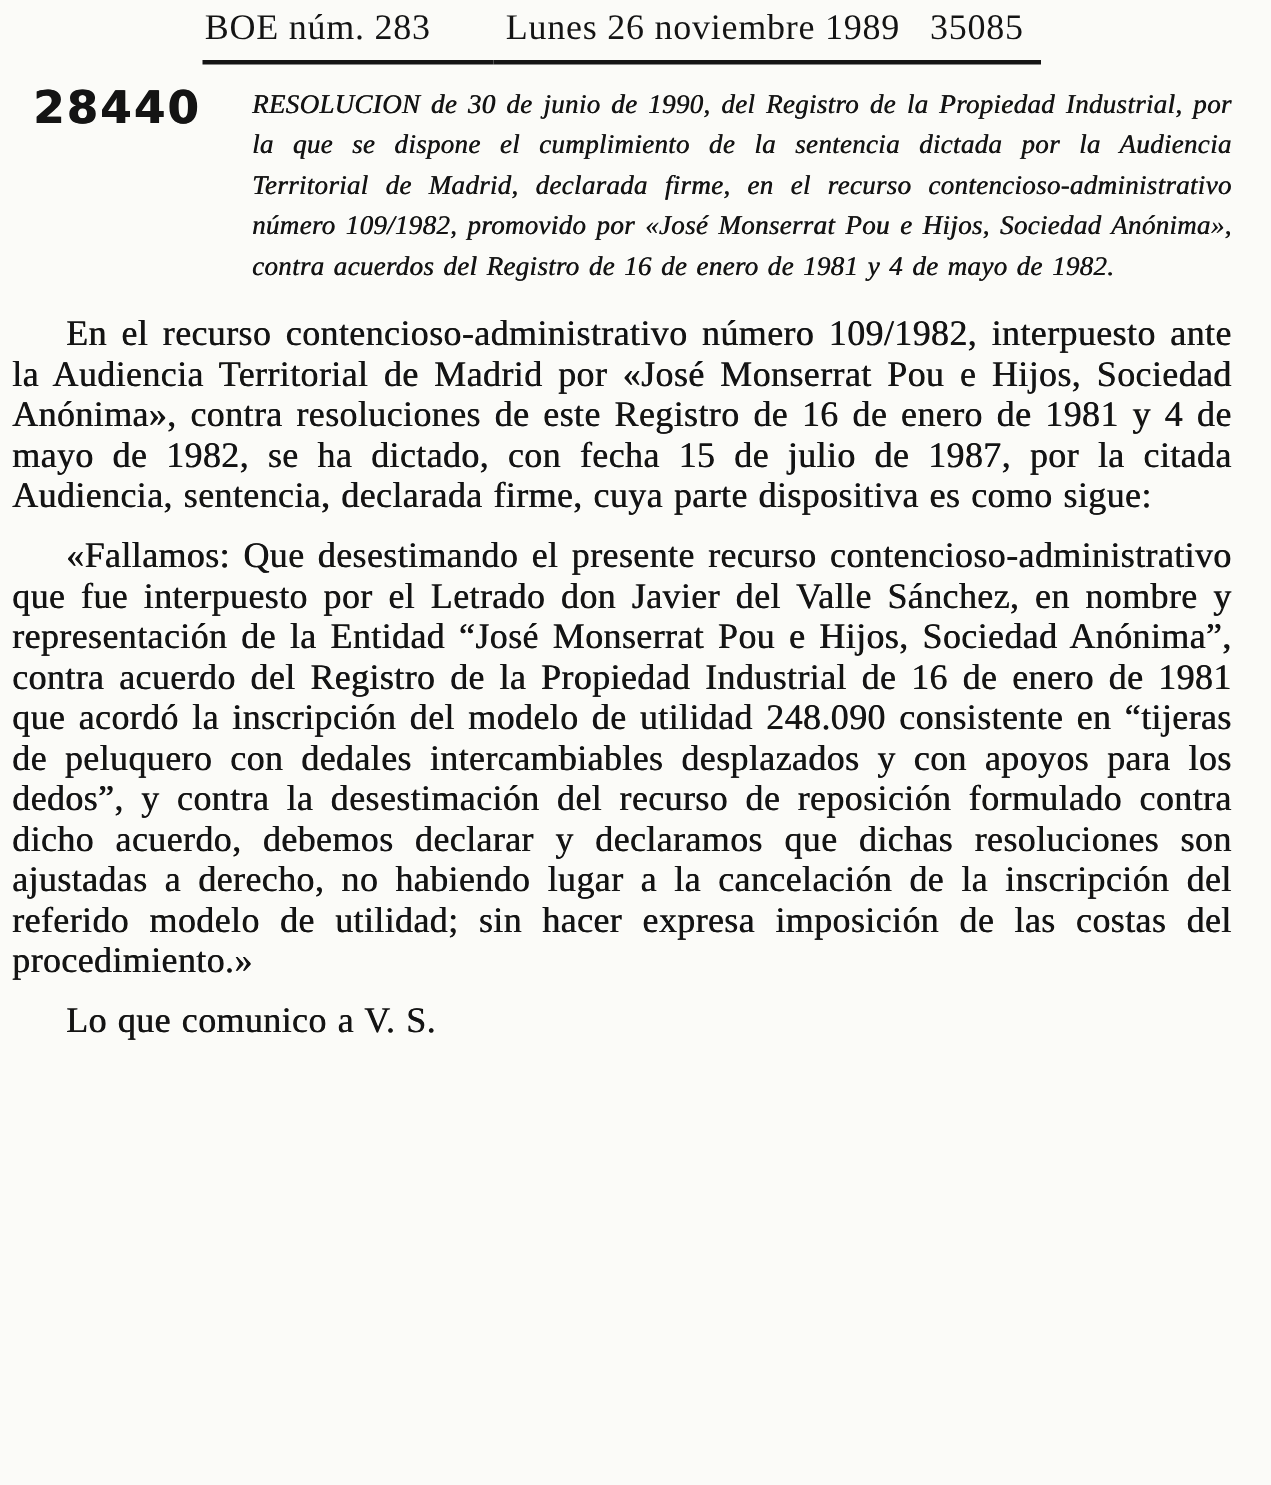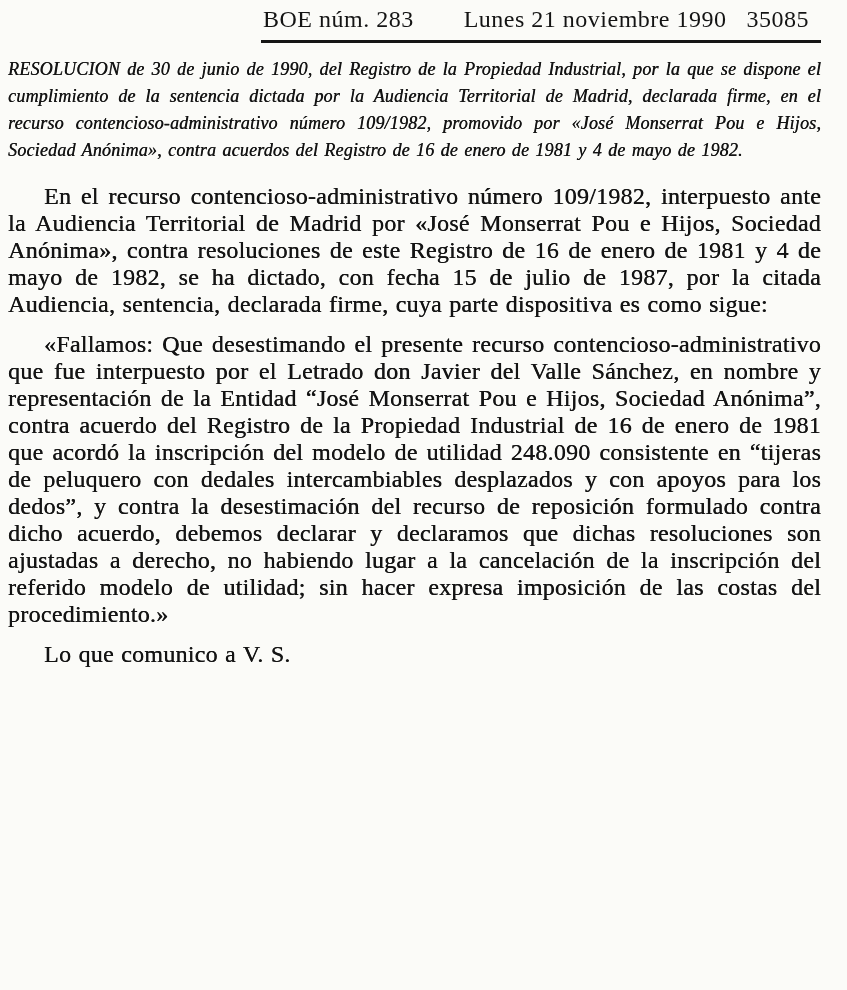--- a/index.html
+++ b/index.html
@@ -16,21 +16,21 @@
   }
   .page {
     box-sizing: border-box;
     width: 847px;
     height: 990px;
     padding: 6px 26px 0 8px;
   }
   
   .masthead {
     display: flex;
-    justify-content: flex-end;
+    justify-content: center;
     align-items: baseline;
     font-size: 24px;
     letter-spacing: 0.5px;
   }
   .mast-seg {
     border-bottom: 3.5px solid #151515;
     padding-bottom: 7px;
     white-space: nowrap;
   }
   .mast-left   { padding-right: 42px; padding-left: 2px; }
@@ -78,25 +78,26 @@
   .mt-md     { margin-top: 13px !important; }
   .no-justify { text-align: left; }
 </style>
 </head>
 <body>
 
 <div class="page">
 
   <div class="masthead">
     <span class="mast-seg mast-left">BOE núm. 283</span>
-    <span class="mast-seg mast-center">Lunes 21 noviembre 1990</span>
+    <span class="mast-seg mast-center">Lunes 26 noviembre 1989</span>
     <span class="mast-seg mast-right">35085</span>
   </div>
 
   <div class="entry">
+    <div class="entry-number">28440</div>
     <div class="entry-summary">RESOLUCION de 30 de junio de 1990, del Registro de la Propiedad Industrial, por la que se dispone el cumplimiento de la sentencia dictada por la Audiencia Territorial de Madrid, declarada firme, en el recurso contencioso-administrativo número 109/1982, promovido por «José Monserrat Pou e Hijos, Sociedad Anónima», contra acuerdos del Registro de 16 de enero de 1981 y 4 de mayo de 1982.</div>
   </div>
 
   <div class="body-text">
     <p class="p-indent mt-lg">En el recurso contencioso-administrativo número 109/1982, interpuesto ante la Audiencia Territorial de Madrid por «José Monserrat Pou e Hijos, Sociedad Anónima», contra resoluciones de este Registro de 16 de enero de 1981 y 4 de mayo de 1982, se ha dictado, con fecha 15 de julio de 1987, por la citada Audiencia, sentencia, declarada firme, cuya parte dispositiva es como sigue:</p>
     <p class="p-indent mt-md">«Fallamos: Que desestimando el presente recurso contencioso-administrativo que fue interpuesto por el Letrado don Javier del Valle Sánchez, en nombre y representación de la Entidad “José Monserrat Pou e Hijos, Sociedad Anónima”, contra acuerdo del Registro de la Propiedad Industrial de 16 de enero de 1981 que acordó la inscripción del modelo de utilidad 248.090 consistente en “tijeras de peluquero con dedales intercambiables desplazados y con apoyos para los dedos”, y contra la desestimación del recurso de reposición formulado contra dicho acuerdo, debemos declarar y declaramos que dichas resoluciones son ajustadas a derecho, no habiendo lugar a la cancelación de la inscripción del referido modelo de utilidad; sin hacer expresa imposición de las costas del procedimiento.»</p>
     <p class="p-indent mt-md no-justify">Lo que comunico a V. S.</p>
   </div>
 
 </div>

